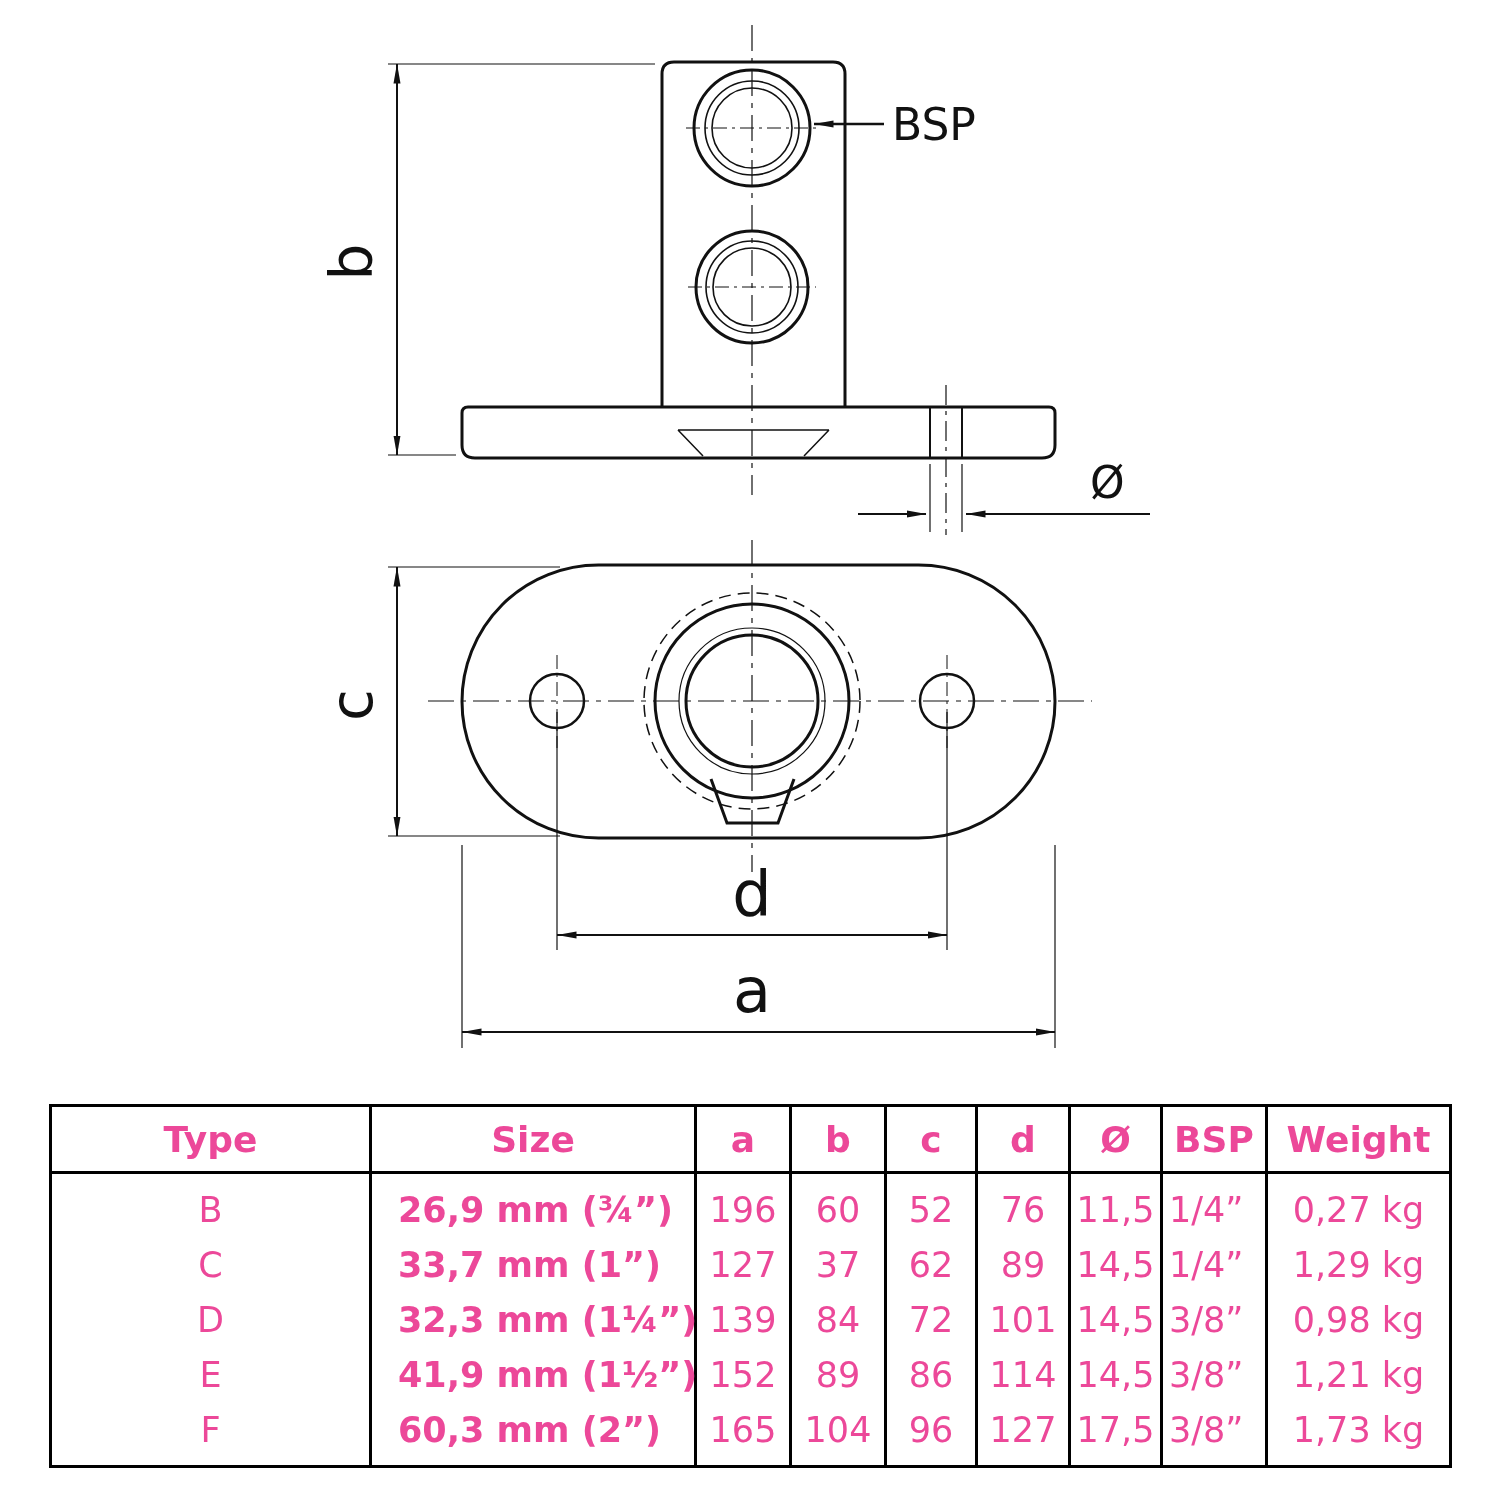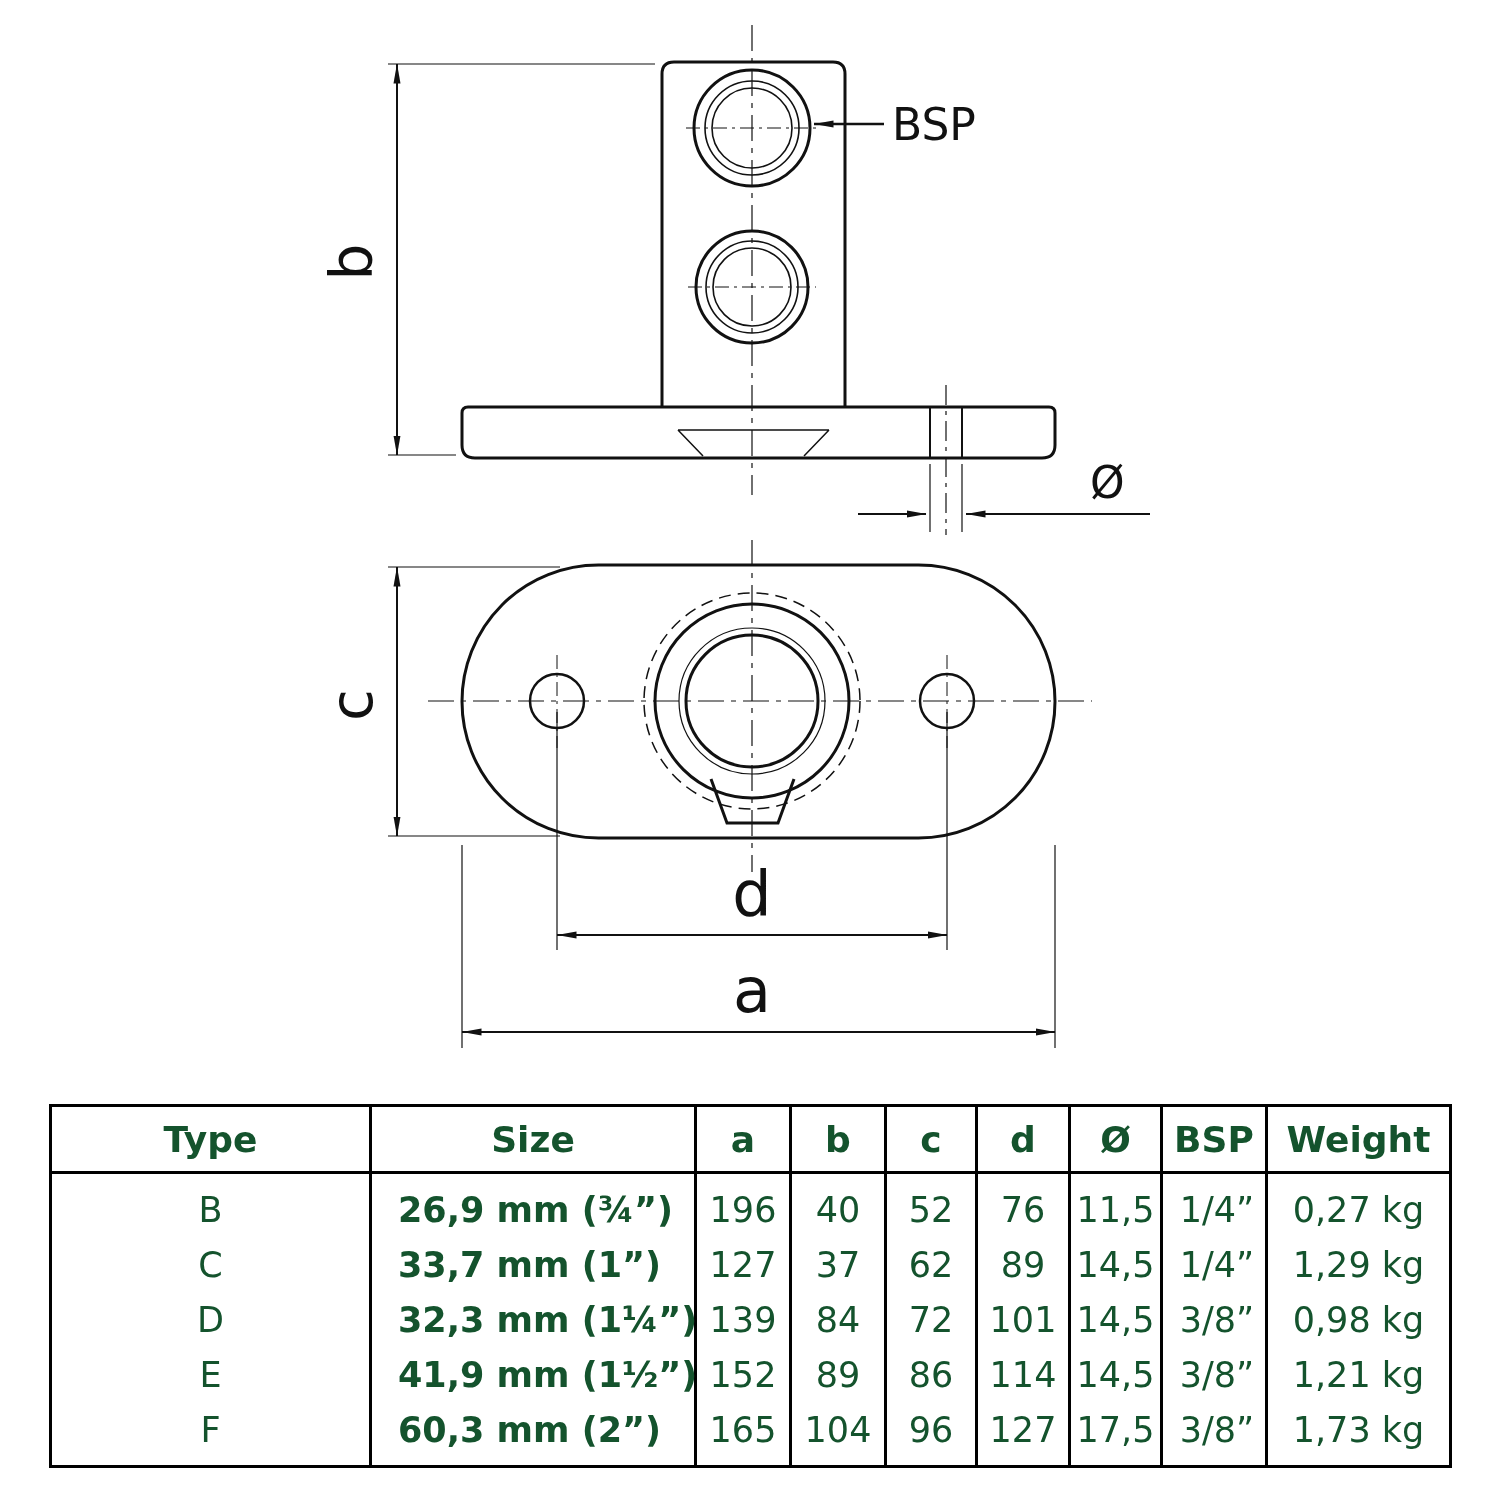--- a/index.html
+++ b/index.html
@@ -40,21 +40,21 @@
     position: absolute;
     left: 49px;
     top: 1104px;
     width: 1403px;
   }
   table.spec {
     border-collapse: collapse;
     table-layout: fixed;
     width: 100%;
     font-family: "DejaVu Sans", "Liberation Sans", sans-serif;
-    color: #14532d;
+    color: #ec4899;
     padding-left: 34px;
   }
   table.spec { border: 3px solid #000; }
   table.spec th {
     border: 3px solid #000;
     font-size: 36px;
     font-weight: bold;
     height: 64px;
     text-align: center;
     padding: 0;
@@ -66,21 +66,21 @@
     border-bottom: none;
     font-size: 35px;
     height: 55px;
     padding: 0;
     text-align: center;
     white-space: nowrap;
   }
   table.spec tbody tr:first-child td { padding-top: 8px; }
   table.spec tbody tr:last-child td { padding-bottom: 8px; }
   table.spec td.col-1 { text-align: left; padding-left: 26px; font-weight: bold; }
-  table.spec td.col-7 { text-align: center; padding-left: 6px; margin-left: 44px; }
+  table.spec td.col-7 { text-align: left; padding-left: 6px; margin-left: 44px; }
 </style>
 </head>
 <body>
 
 <div id="stage">
 
   <svg id="drawing-svg" width="1501" height="1080" viewBox="0 0 1501 1080">
     <defs>
       <marker id="arr" viewBox="0 0 20 9" refX="19.5" refY="4.5" markerWidth="20" markerHeight="9" markerUnits="userSpaceOnUse" orient="auto-start-reverse">
         <path d="M0,1 L20,4.5 L0,8 Z" fill="#111"></path>
@@ -198,21 +198,21 @@
           <th>Ø</th>
           <th>BSP</th>
           <th>Weight</th>
         </tr>
       </thead>
       <tbody>
           <tr>
             <td class="col-0">B</td>
             <td class="col-1">26,9 mm (¾”)</td>
             <td class="col-2">196</td>
-            <td class="col-3">40</td>
+            <td class="col-3">60</td>
             <td class="col-4">52</td>
             <td class="col-5">76</td>
             <td class="col-6">11,5</td>
             <td class="col-7">1/4”</td>
             <td class="col-8">0,27 kg</td>
           </tr>
           <tr>
             <td class="col-0">C</td>
             <td class="col-1">33,7 mm (1”)</td>
             <td class="col-2">127</td>

